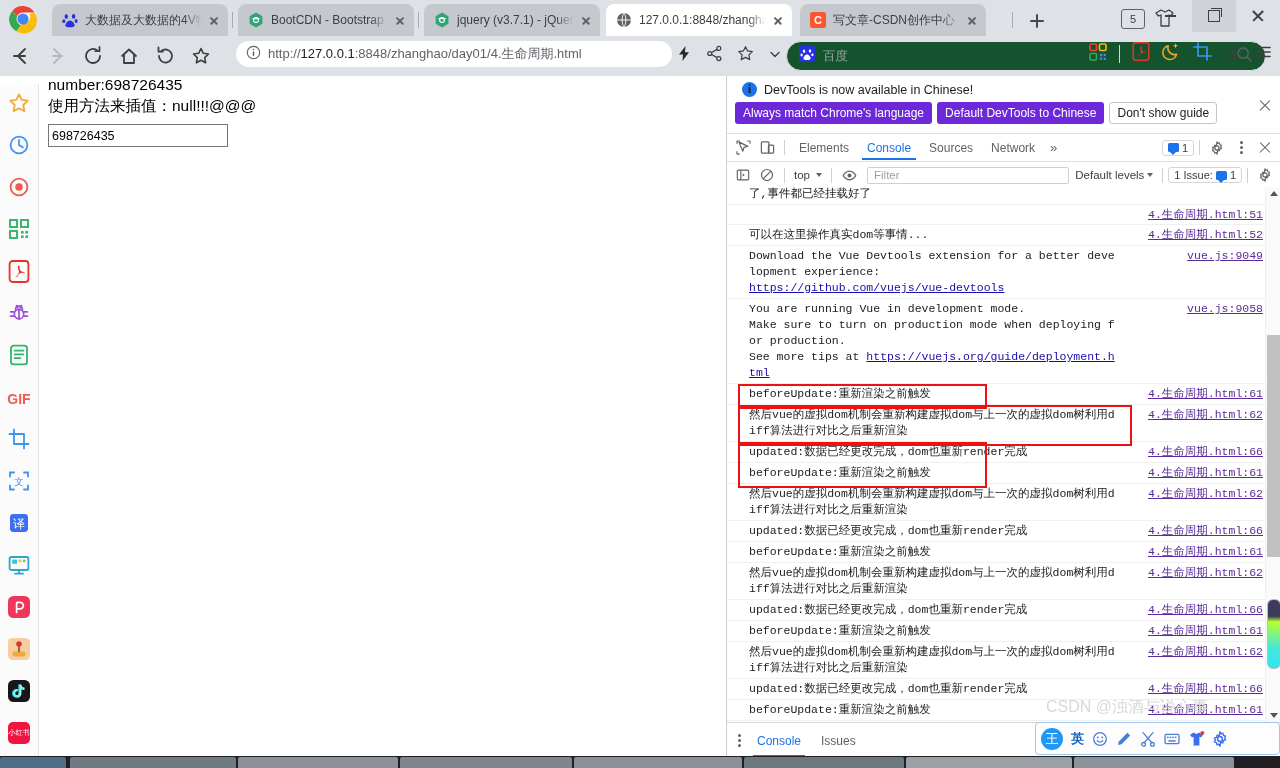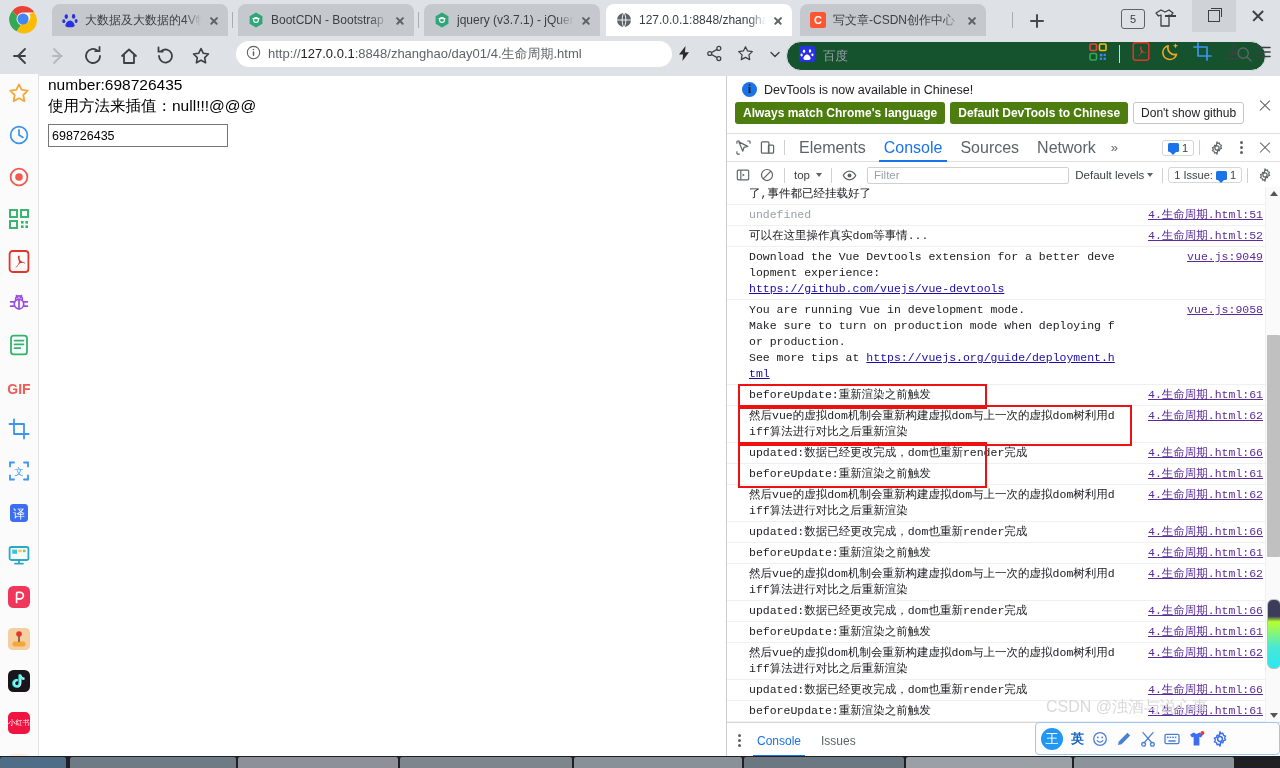--- a/index.html
+++ b/index.html
@@ -65,21 +65,21 @@
   .omnitext b{color:#202124;font-weight:normal;}
   .omniacts{position:absolute;left:676px;top:45px;display:flex;align-items:center;gap:14px;}
   .searchbox{
     position:absolute;left:786px;top:41px;width:480px;height:30px;background:#14532d;border:1px solid #e0e2e6;
     border-radius:15px;display:flex;align-items:center;padding:0 12px;box-sizing:border-box;
   }
   .sbtext{font-size:12.5px;color:#9aa0a6;margin-left:8px;flex:1;}
   .sbicons{position:absolute;right:8px;top:42px;display:flex;align-items:center;gap:12px;}
 
   
-  .sidebar{position:absolute;left:0;top:74px;width:38px;height:682px;background:#fbfbfb;border-right:1px solid #e2e2e2;}
+  .sidebar{position:absolute;left:0;top:84px;width:38px;height:682px;background:#fbfbfb;border-right:1px solid #e2e2e2;}
   .sbitem{width:38px;height:42px;display:flex;align-items:center;justify-content:center;}
 
   
   .page{position:absolute;left:39px;top:76px;width:686px;height:682px;background:#fff;overflow:hidden;}
   .pline{font-size:15.5px;color:#000;margin:0 0 2px 9px;font-family:"Liberation Sans",sans-serif;white-space:nowrap;}
   #pl1{margin-top:0;}
   .pinput{
     margin-left:9px;margin-top:5px;width:172px;height:19px;border:1px solid #767676;
     font-size:12.5px;color:#000;padding:1px 3px;box-sizing:content-box;font-family:"Liberation Sans",sans-serif;
     background:#fff;outline:none;
@@ -88,31 +88,31 @@
   
   .devtools{position:absolute;left:726px;top:76px;width:554px;height:682px;background:#fff;border-left:1px solid #cdcdcd;
     font-family:"Liberation Sans",sans-serif;}
   .dtbanner{position:relative;height:57px;border-bottom:1px solid #e0e0e0;background:#fff;}
   .bnrow1{display:flex;align-items:center;padding:6px 0 0 8px;}
   .infoi{width:15px;height:15px;border-radius:50%;background:#1a73e8;color:#fff;font-size:11px;line-height:15px;
     text-align:center;font-weight:bold;flex:0 0 15px;font-family:"Liberation Serif",serif;}
   .bnrow1 span{font-size:12.5px;color:#202124;margin-left:7px;}
   .bnrow2{display:flex;align-items:center;padding:5px 0 0 8px;gap:5px;}
   .bbtn{font-size:12px;padding:3px 7px;border-radius:3px;border:1px solid transparent;white-space:nowrap;}
-  .bbtn.prim{background:#4d7c0f;color:#fff;font-weight:bold;}
+  .bbtn.prim{background:#6d28d9;color:#fff;font-weight:normal;}
   .bbtn.sec{background:#fff;color:#202124;border-color:#c6c6c6;}
   .bnclose{position:absolute;right:10px;top:24px;width:12px;height:12px;}
   .bnclose::before,.bnclose::after{content:"";position:absolute;left:-1px;top:5px;width:14px;height:1.2px;background:#5f6368;}
   .bnclose::before{transform:rotate(45deg);}
   .bnclose::after{transform:rotate(-45deg);}
 
   .dttabs{height:27px;display:flex;align-items:center;border-bottom:1px solid #e0e0e0;background:#fff;padding:0 4px;}
   .dtico{width:24px;height:24px;display:flex;align-items:center;justify-content:center;}
   .vsep{width:1px;height:15px;background:#d0d0d0;margin:0 5px;}
-  .dttab{font-size:16px;color:#5f6368;padding:5px 9px;position:relative;white-space:nowrap;}
+  .dttab{font-size:12px;color:#5f6368;padding:5px 9px;position:relative;white-space:nowrap;}
   .dttab.sel{color:#1a73e8;}
   .dttab.sel::after{content:"";position:absolute;left:4px;right:4px;bottom:0;height:2px;background:#1a73e8;}
   .more{font-size:13px;color:#5f6368;padding:0 6px;}
   .issuebadge{display:flex;align-items:center;gap:3px;border:1px solid #d6d6d6;border-radius:3px;padding:1px 5px;}
   .msgicon{width:11px;height:9px;background:#1a73e8;border-radius:1.5px;position:relative;}
   .msgicon::after{content:"";position:absolute;left:2px;bottom:-3px;border-left:3px solid transparent;border-right:3px solid transparent;border-top:3px solid #1a73e8;}
   .badgenum{font-size:11px;color:#3c4043;}
   .gear{width:14px;height:14px;}
   .kebab{width:3px;height:13px;display:flex;flex-direction:column;justify-content:space-between;}
   .kebab i{width:3px;height:3px;background:#5f6368;border-radius:50%;display:block;}
@@ -588,21 +588,21 @@
   <div class="devtools">
 
     <div class="dtbanner">
       <div class="bnrow1">
         <span class="infoi">i</span>
         <span>DevTools is now available in Chinese!</span>
       </div>
       <div class="bnrow2">
         <span class="bbtn prim">Always match Chrome's language</span>
         <span class="bbtn prim">Default DevTools to Chinese</span>
-        <span class="bbtn sec">Don't show github</span>
+        <span class="bbtn sec">Don't show guide</span>
       </div>
       <span class="bnclose"></span>
     </div>
 
     <div class="dttabs">
       <span class="dtico">
         <svg width="15" height="15" viewBox="0 0 16 16">
             <path d="M3 2l9.5 4.8-4 1.1-1.2 4z" fill="none" stroke="#5f6368" stroke-width="1.3" stroke-linejoin="round"></path>
             <path d="M1 1h3M1 1v3M15 1h-3M15 1v3M1 15h3M1 15v-3" stroke="#5f6368" stroke-width="1.2"></path>
           </svg>
@@ -690,21 +690,20 @@
           </svg>
       </span>
     </div>
 
     <div class="console">
       <div id="logrows" style="position:relative;margin-top:-19px;">
           <div class="crow">
             <div class="cmsg">mounted:此时，组件已经出现在页面中，数据、真实dom都已经处理好了,事件都已经挂载好了</div>
           </div>
           <div class="crow">
-            <div class="cmsg dim">undefined</div>
             <span class="csrc">4.生命周期.html:51</span>
           </div>
           <div class="crow">
             <div class="cmsg">可以在这里操作真实dom等事情...</div>
             <span class="csrc">4.生命周期.html:52</span>
           </div>
           <div class="crow">
             <div class="cmsg">Download the Vue Devtools extension for a better development experience:
 <a>https://github.com/vuejs/vue-devtools</a></div>
             <span class="csrc">vue.js:9049</span>

